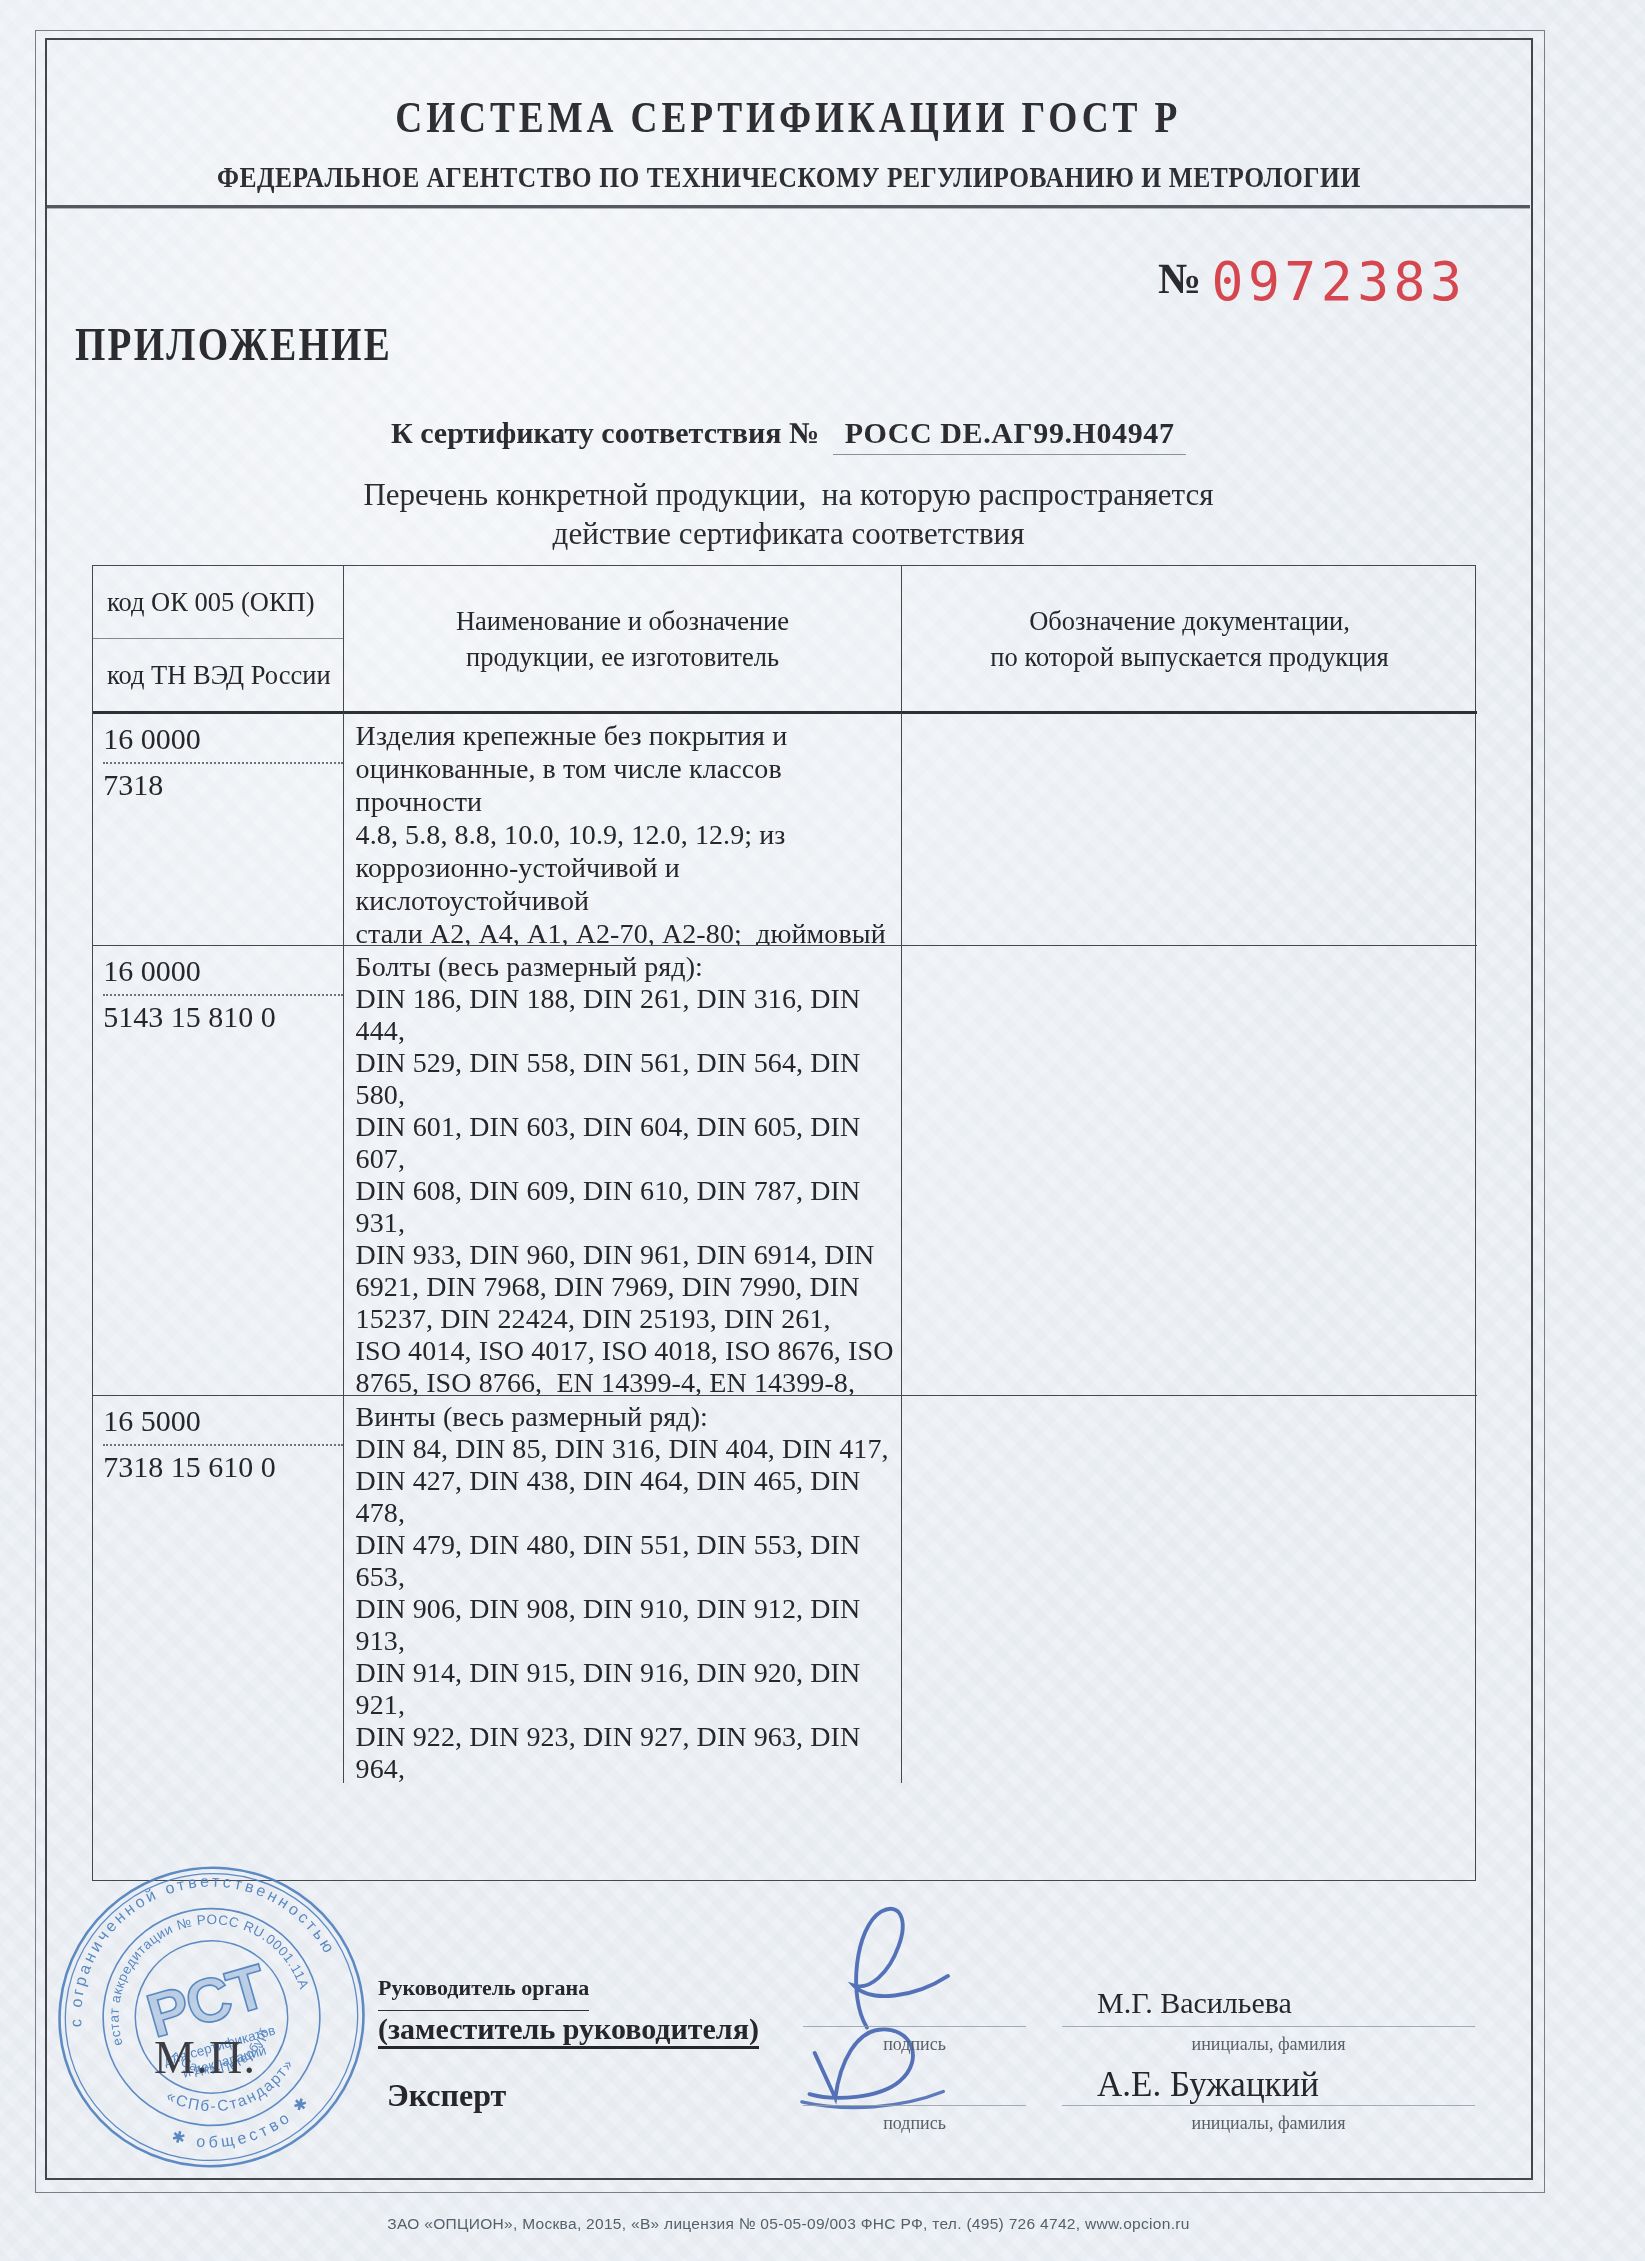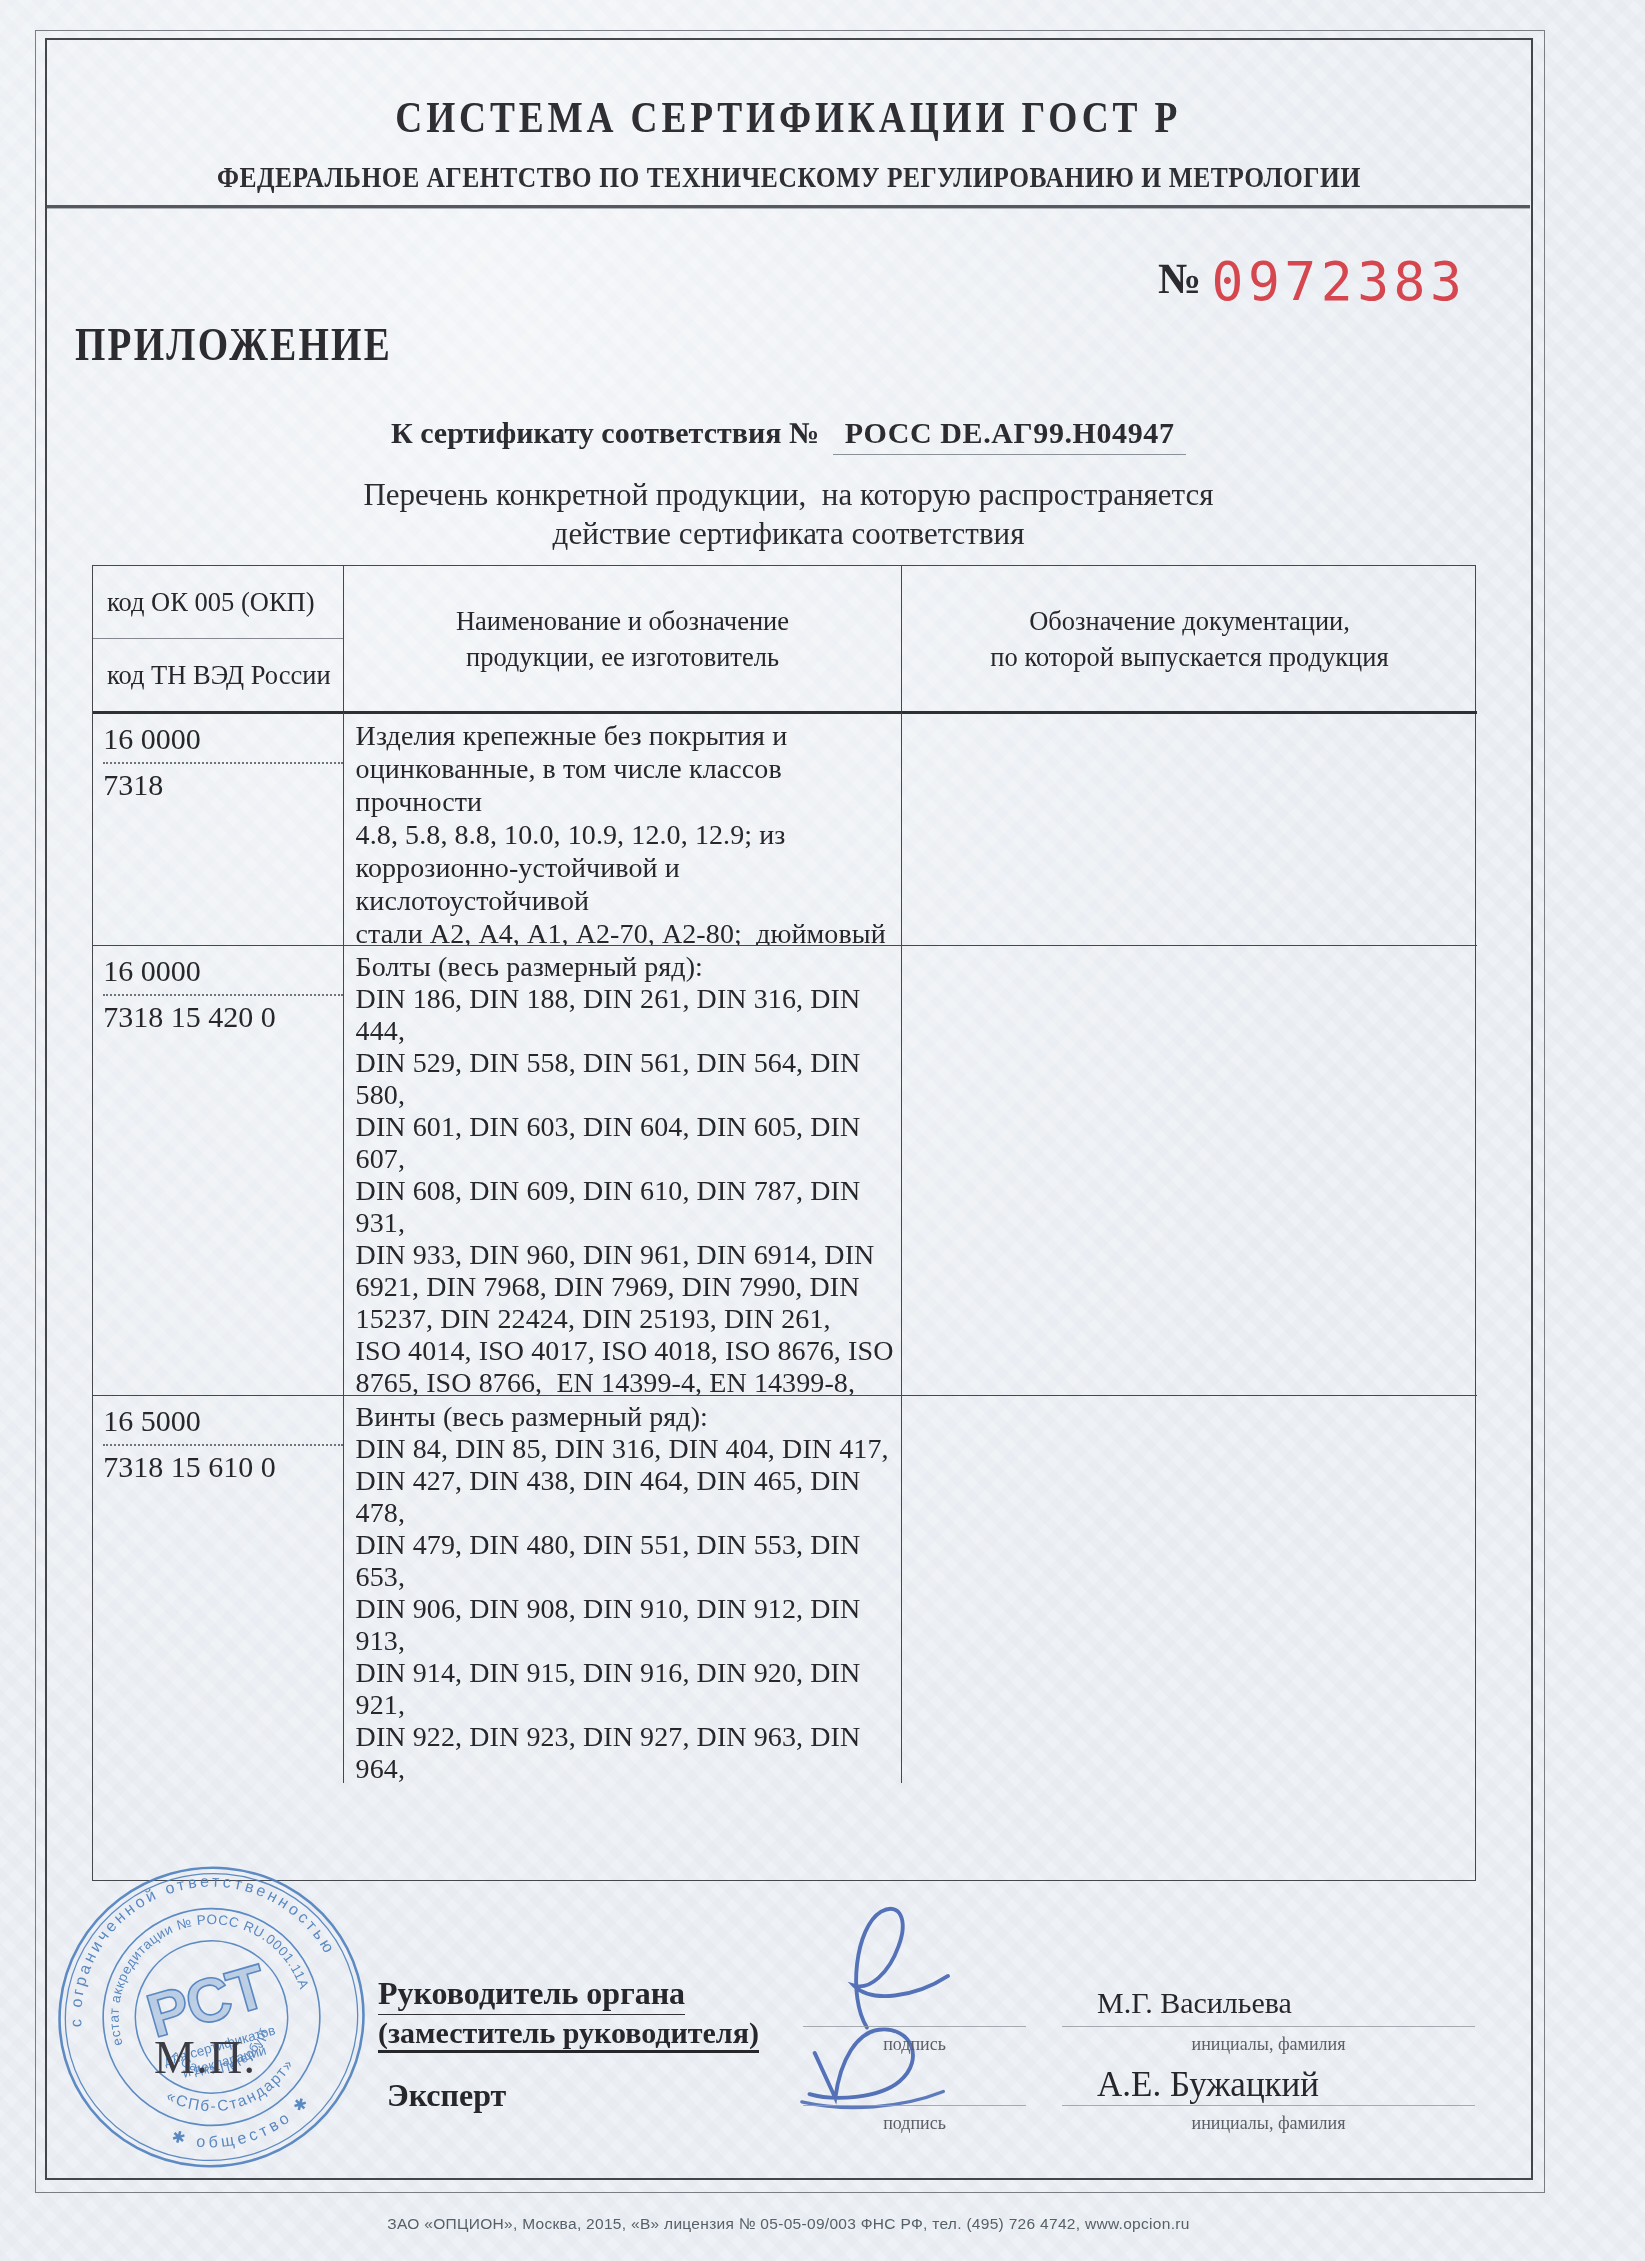--- a/index.html
+++ b/index.html
@@ -50,21 +50,21 @@
   .hcol1 .half{flex:1;display:flex;align-items:center;padding-left:14px;font-size:26.5px;}
   .hcol1 .half.top{border-bottom:1.3px solid #85898f;}
   .hcenter{display:flex;align-items:center;justify-content:center;text-align:center;
     font-size:26.5px;line-height:36px;white-space:pre-line;}
   .codecell{padding:7.7px 0 0 10.3px;font-size:30px;}
   .dotline{border-top:2.6px dotted #6f7378;margin:6.5px 0 3.9px 0;width:100%;height:0;}
   .prodcell{padding:5.2px 6.5px 0 11.6px;font-size:28px;line-height:32px;white-space:pre-line;letter-spacing:0.1px;}
   .prodcell.r1{line-height:33px;}
   
   .role-head{left:378px;top:1975px;}
-  .role-head .l1{font-size:32px;font-weight:bold;border-bottom:1.9px solid #2f3034;width:fit-content;padding-bottom:2px;}
+  .role-head .l1{font-size:22px;font-weight:bold;border-bottom:1.9px solid #2f3034;width:fit-content;padding-bottom:9px;}
   .role-head .l2{font-size:30px;font-weight:bold;border-bottom:3.9px solid #26262b;width:fit-content;margin-top:1.3px;}
   .role-expert{left:387px;top:2077px;font-size:32px;font-weight:bold;}
   .sline{height:1.3px;background:#969da6;opacity:.85;}
   .s-cap{font-size:18px;color:#5b6068;text-align:center;}
   .sig-line-1{left:803px;top:2026px;width:223px;}
   .sig-cap-1{left:803px;top:2034px;width:223px;}
   .name-1{left:1097px;top:1986px;font-size:30px;}
   .name-line-1{left:1062px;top:2026px;width:413px;}
   .name-cap-1{left:1062px;top:2034px;width:413px;}
   .sig-line-2{left:803px;top:2105px;width:223px;}
@@ -131,21 +131,21 @@
 4.8, 5.8, 8.8, 10.0, 10.9, 12.0, 12.9; из
 коррозионно-устойчивой и кислотоустойчивой
 стали А2, А4, А1, А2-70, А2-80;&nbsp; дюймовый
 крепеж, крепеж с мелким шагом, крепеж с
 левой резьбой, т.м. Reyher</div>
     <div class="cell hb"></div>
 
     <div class="cell c0 codecell">
       <div>16 0000</div>
       <div class="dotline"></div>
-      <div>7318 15 420 0</div>
+      <div>5143 15 810 0</div>
     </div>
     <div class="cell prodcell">Болты (весь размерный ряд):
 DIN 186, DIN 188, DIN 261, DIN 316, DIN 444,
 DIN 529, DIN 558, DIN 561, DIN 564, DIN 580,
 DIN 601, DIN 603, DIN 604, DIN 605, DIN 607,
 DIN 608, DIN 609, DIN 610, DIN 787, DIN 931,
 DIN 933, DIN 960, DIN 961, DIN 6914, DIN
 6921, DIN 7968, DIN 7969, DIN 7990, DIN
 15237, DIN 22424, DIN 25193, DIN 261,
 ISO 4014, ISO 4017, ISO 4018, ISO 8676, ISO

